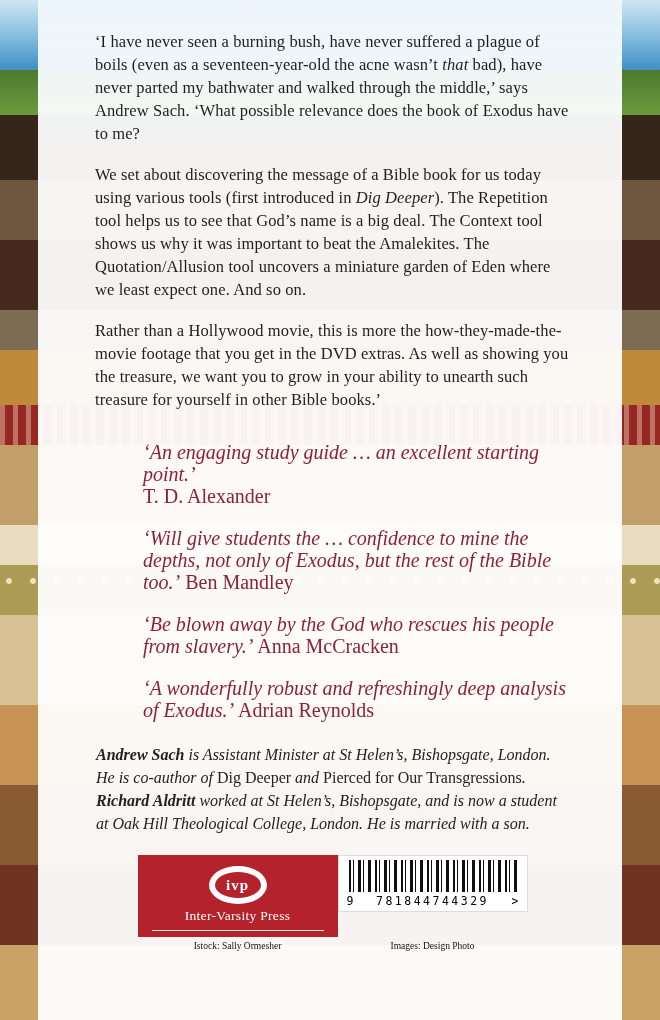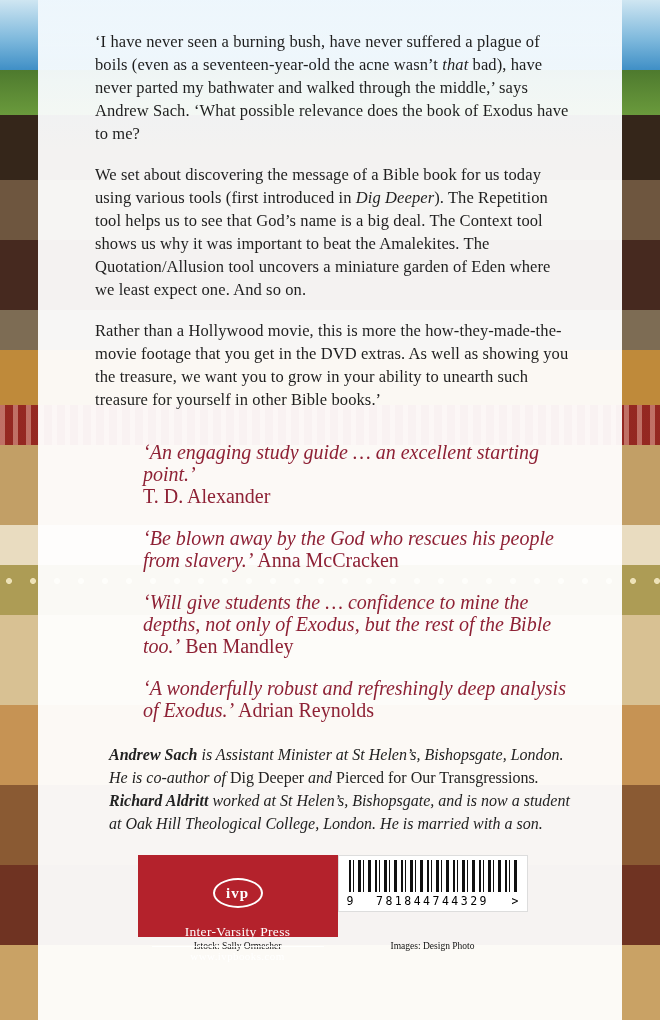--- a/index.html
+++ b/index.html
@@ -42,35 +42,35 @@
 
   .body-par{
     font-size:16.5px;line-height:23px;color:var(--body-text,#1e1e1e);
     margin:0 0 18px 0;letter-spacing:.1px;
   }
   .endorse{
     font-size:20px;line-height:22px;color:var(--quote-maroon,#8e2135);
     margin:0 0 20px 48px;white-space:pre-line;
   }
   .bio{
-    font-size:16px;line-height:23px;color:#222;margin:22px 0 0 14px;
+    font-size:16px;line-height:23px;color:#222;margin:22px 0 0 1px;
   }
 
   .run-n{font-style:normal;}
   .run-i{font-style:italic;}
   .run-bi{font-weight:bold;font-style:italic;}
 
   .pub-row{display:flex;justify-content:center;margin-top:20px;}
   .ivp-block{
     width:200px;height:82px;background:var(--publisher-red,#b4222c);
     color:#fff;text-align:center;box-sizing:border-box;padding-top:7px;
   }
   .ivp-oval{
-    width:46px;height:26px;border:2px solid #ffffff;border-radius:50%;
-    margin:16px auto;display:flex;align-items:center;justify-content:center;
+    width:46px;height:26px;border:6px solid #ffffff;border-radius:50%;
+    margin:4px auto;display:flex;align-items:center;justify-content:center;
     font-weight:bold;font-size:15px;letter-spacing:1px;
   }
   .ivp-name{font-size:13.5px;margin-top:4px;letter-spacing:.3px;}
   .ivp-line{height:1px;background:#fff;margin:6px 14px 3px 14px;opacity:.9;}
   .ivp-site{font-size:11px;letter-spacing:.4px;}
 
   .barcode-block{width:190px;box-sizing:border-box;}
   .barcode-white{
     background:#fff;border:1px solid #ddd;box-sizing:border-box;
     height:57px;padding:4px 8px 2px 8px;
@@ -108,22 +108,22 @@
 
   <div class="panel">
 
     <p class="body-par"><span class="run-n">‘I have never seen a burning bush, have never suffered a plague of boils (even as a seventeen-year-old the acne wasn’t </span><span class="run-i">that</span><span class="run-n"> bad), have never parted my bathwater and walked through the middle,’ says Andrew Sach. ‘What possible relevance does the book of Exodus have to me?</span></p>
     <p class="body-par"><span class="run-n">We set about discovering the message of a Bible book for us today using various tools (first introduced in </span><span class="run-i">Dig Deeper</span><span class="run-n">). The Repetition tool helps us to see that God’s name is a big deal. The Context tool shows us why it was important to beat the Amalekites. The Quotation/Allusion tool uncovers a miniature garden of Eden where we least expect one. And so on.</span></p>
     <p class="body-par" style="margin-bottom:30px;"><span class="run-n">Rather than a Hollywood movie, this is more the how-they-made-the-movie footage that you get in the DVD extras. As well as showing you the treasure, we want you to grow in your ability to unearth such treasure for yourself in other Bible books.’</span></p>
 
     <div>
       <p class="endorse"><span class="run-i">‘An engaging study guide … an excellent starting point.’</span><span class="run-n">
 T. D. Alexander</span></p>
+      <p class="endorse"><span class="run-i">‘Will give students the … confidence to mine the depths, not only of Exodus, but the rest of the Bible too.’</span><span class="run-n"> Ben Mandley</span></p>
       <p class="endorse"><span class="run-i">‘Be blown away by the God who rescues his people from slavery.’</span><span class="run-n"> Anna McCracken</span></p>
-      <p class="endorse"><span class="run-i">‘Will give students the … confidence to mine the depths, not only of Exodus, but the rest of the Bible too.’</span><span class="run-n"> Ben Mandley</span></p>
       <p class="endorse"><span class="run-i">‘A wonderfully robust and refreshingly deep analysis of Exodus.’</span><span class="run-n"> Adrian Reynolds</span></p>
     </div>
 
     <p class="bio"><span class="run-bi">Andrew Sach</span><span class="run-i"> is Assistant Minister at St Helen’s, Bishopsgate, London. He is co-author of </span><span class="run-n">Dig Deeper</span><span class="run-i"> and </span><span class="run-n">Pierced for Our Transgressions</span><span class="run-i">. </span><span class="run-bi">Richard Aldritt</span><span class="run-i"> worked at St Helen’s, Bishopsgate, and is now a student at Oak Hill Theological College, London. He is married with a son.</span></p>
 
     <div class="pub-row">
       <div class="ivp-block">
         <div class="ivp-oval">
           <span>ivp</span>
         </div>

